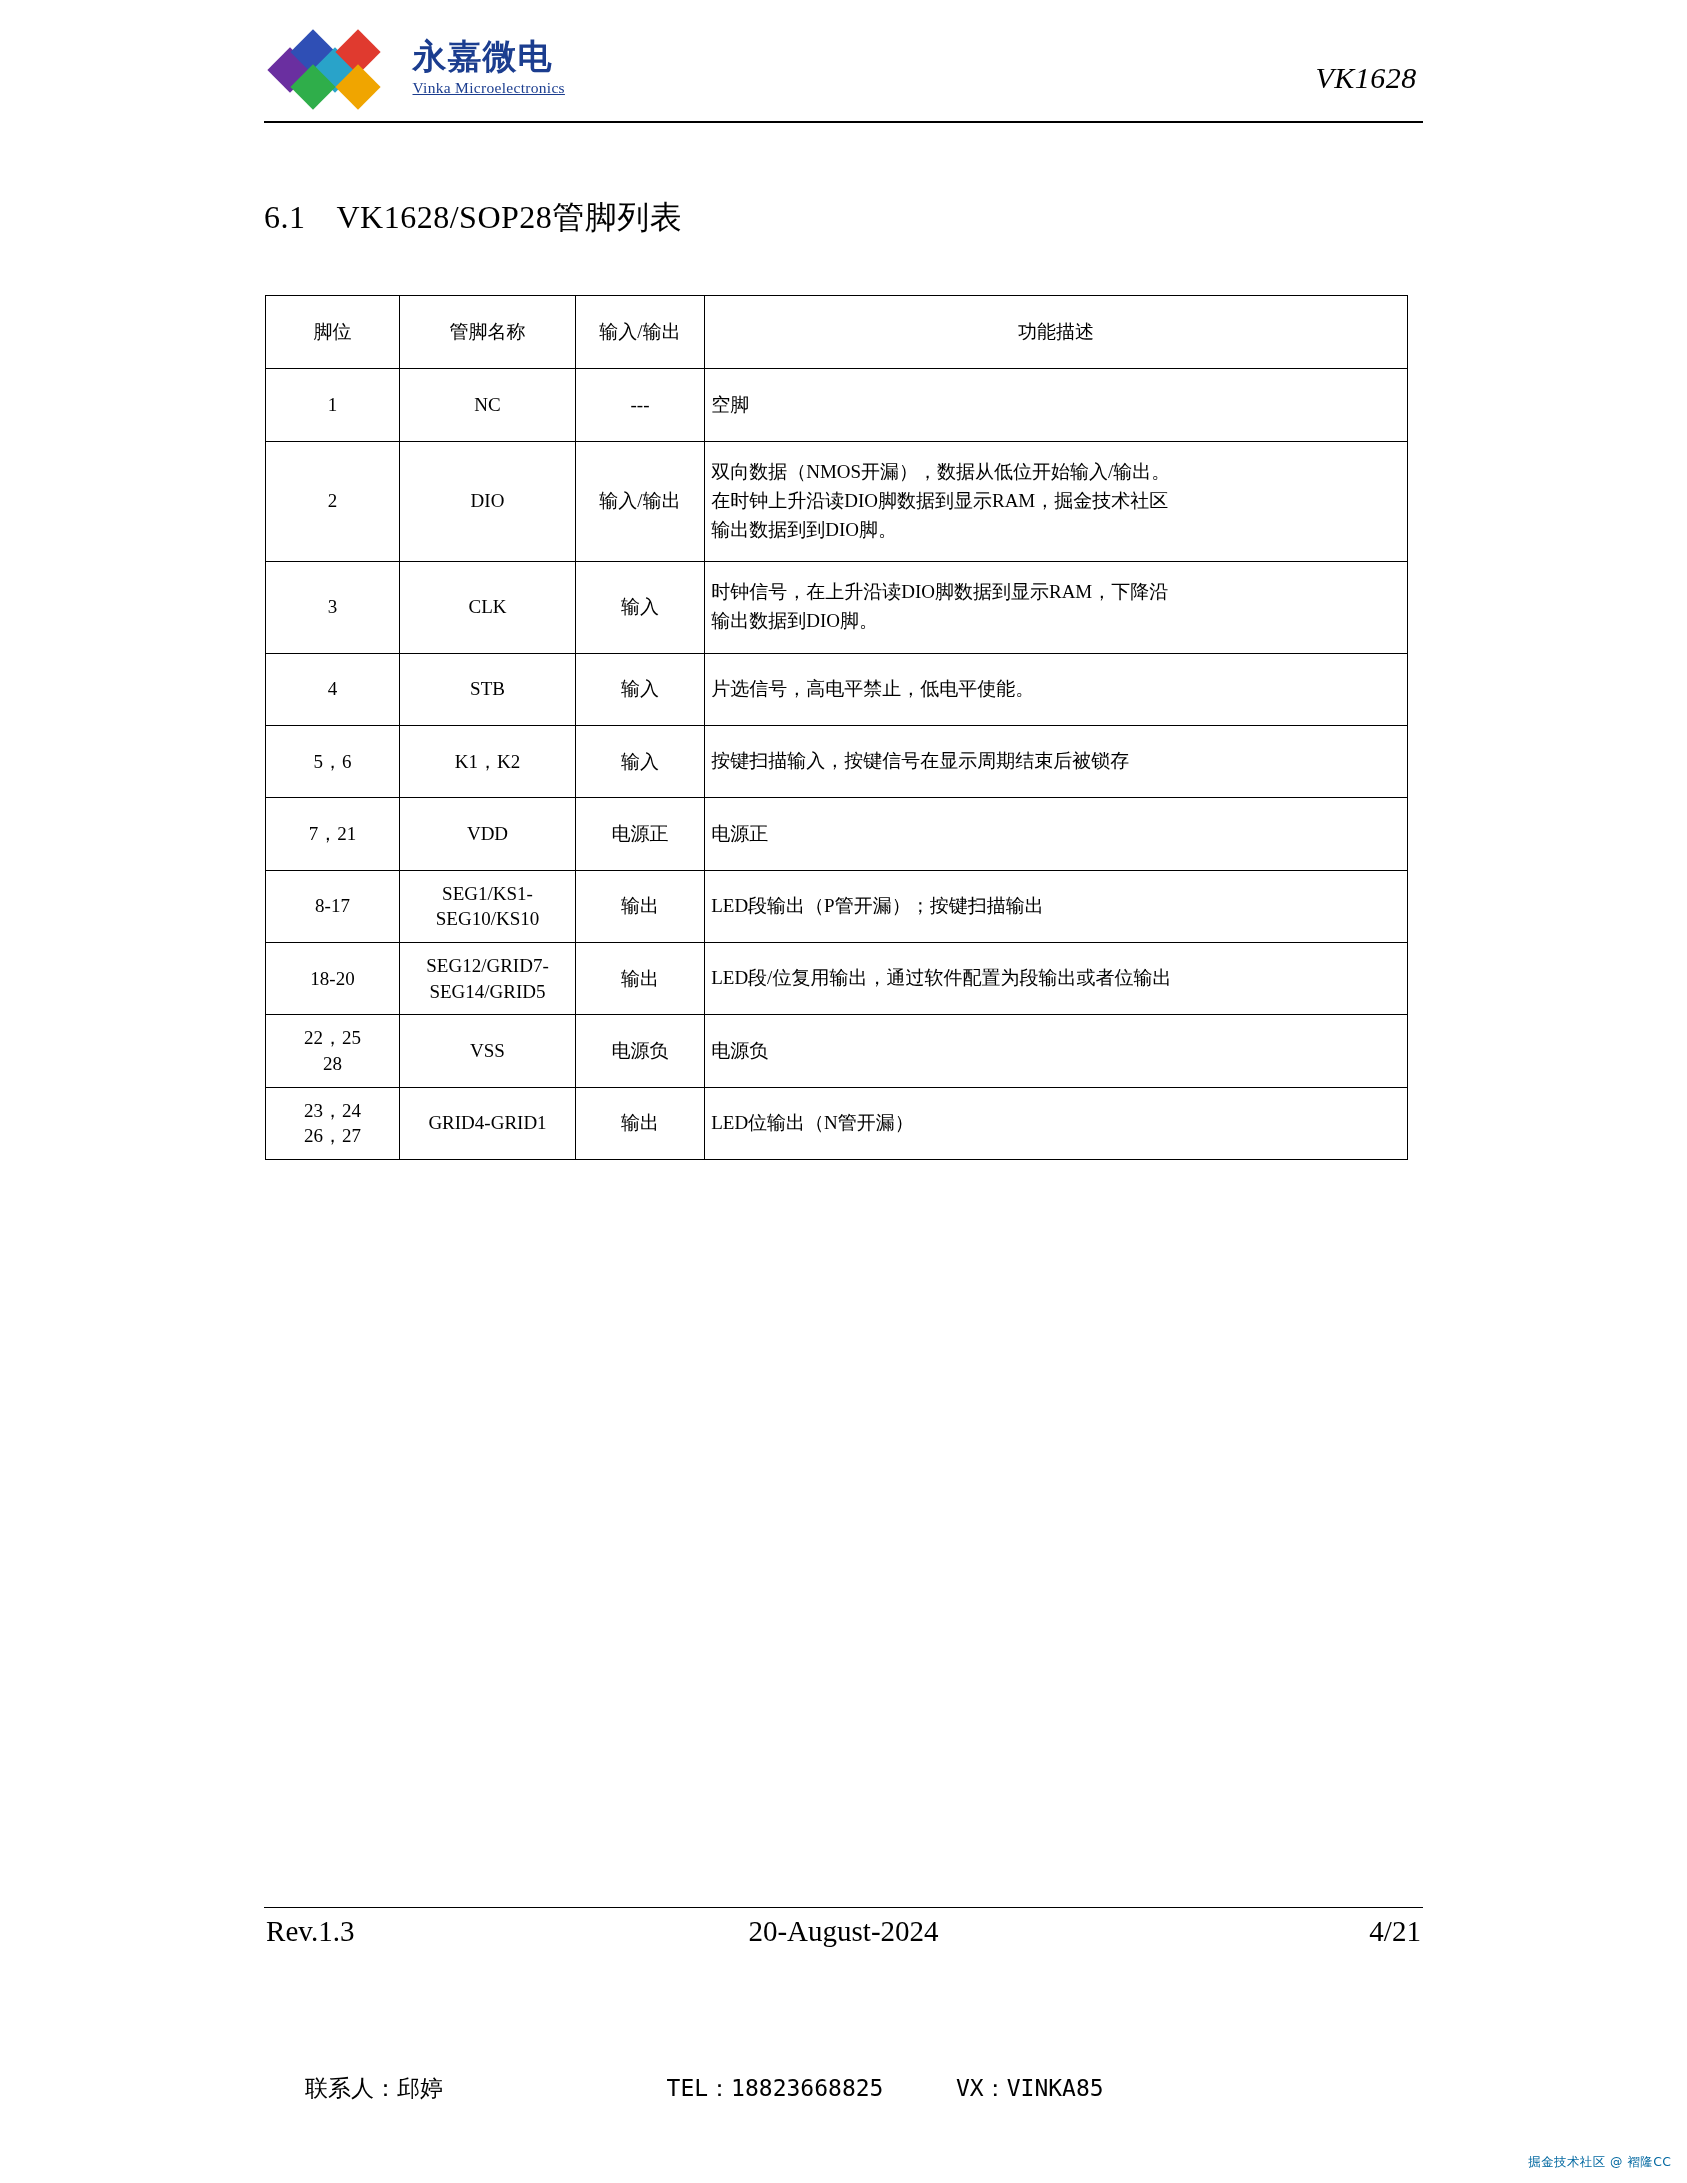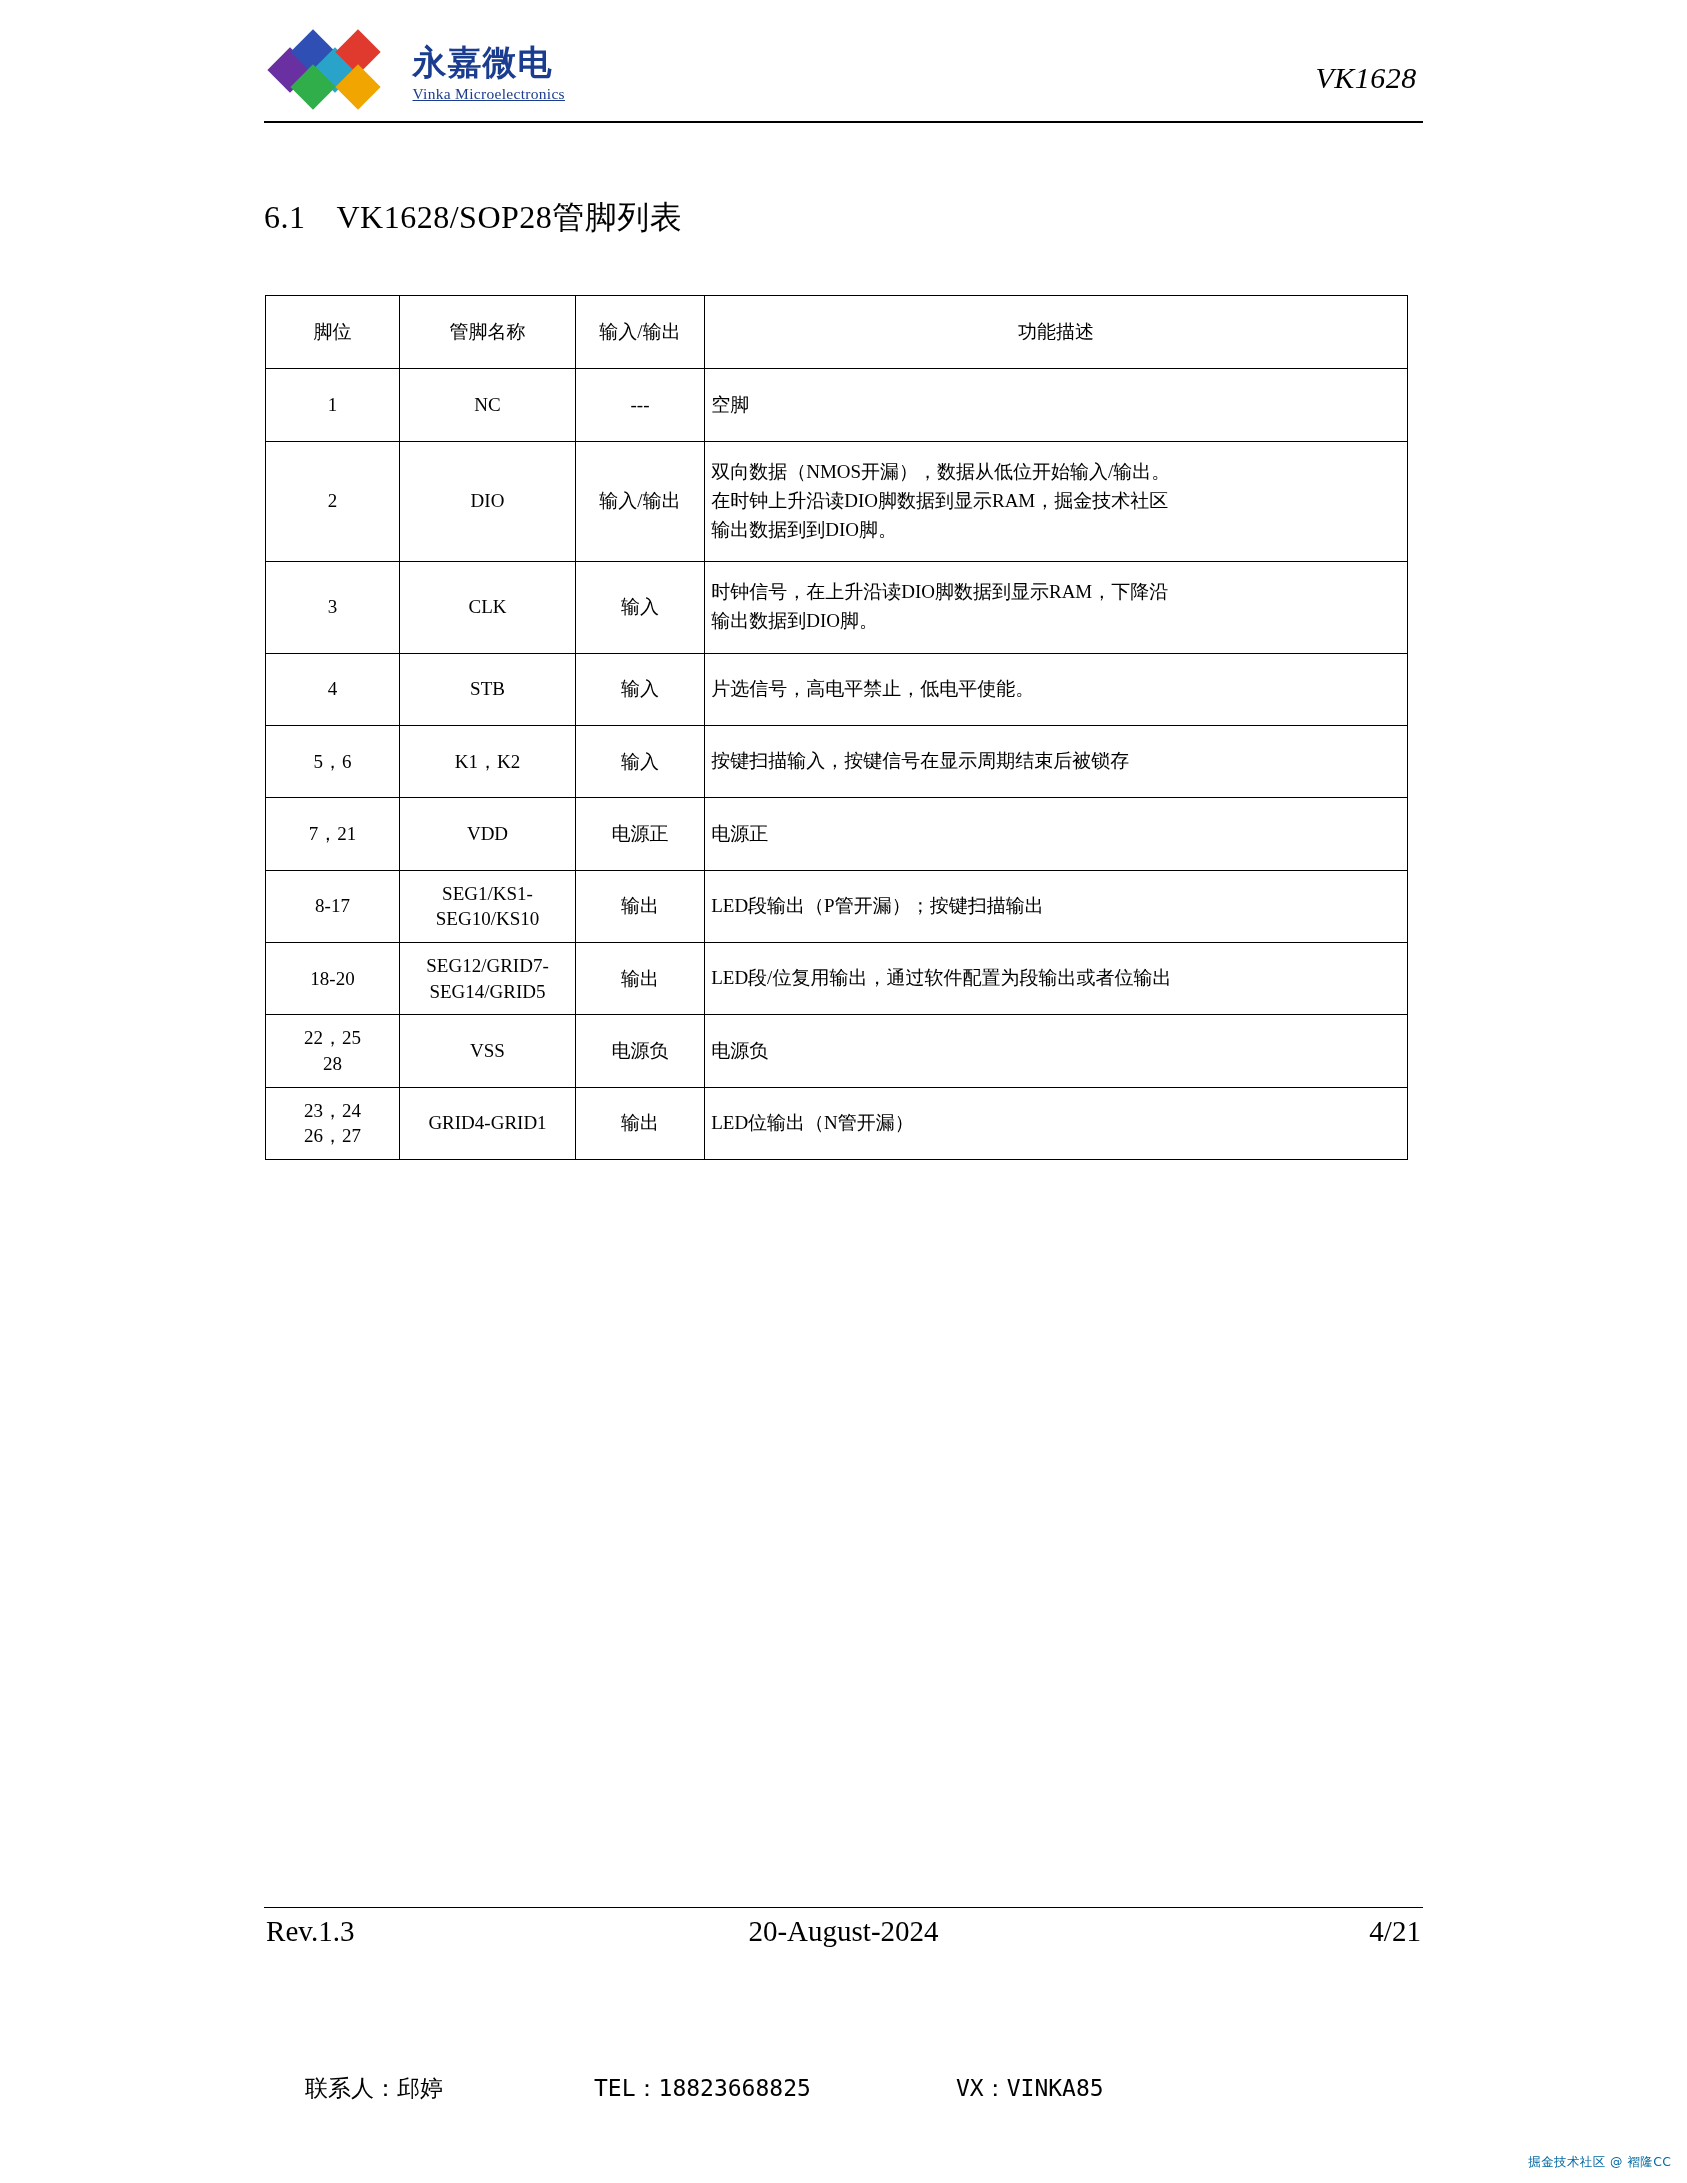--- a/index.html
+++ b/index.html
@@ -29,21 +29,21 @@
     top: 31px;
     left: 264px;
     right: 264px;
     height: 98px;
   }
   .logo-block {
     position: absolute;
     left: 10.3px;
     top: 5.2px;
     display: flex;
-    align-items: center;
+    align-items: flex-start;
   }
   .logo-mark {
     width: 133px;
     height: 72px;
     position: relative;
     margin-right: 5.2px;
   }
   .dia {
     position: absolute;
     width: 32px;
@@ -160,21 +160,21 @@
     position: absolute;
     left: 305px;
     top: 2000px;
     font-family: "DejaVu Sans Mono", "Liberation Mono", monospace;
     font-size: 23px;
     line-height: 1.55;
     white-space: pre;
   }
   .contact-line { display: flex; }
   .c1 { width: 289px; }
-  .c2 { width: 362px; }
+  .c2 { width: 362px; text-align: center; }
   .c3 { }
 
   
   .watermark {
     position: absolute;
     right: 15.5px;
     bottom: 12.4px;
     font-family: "DejaVu Sans", sans-serif;
     font-size: 12.4px;
     color: #0369a1;

